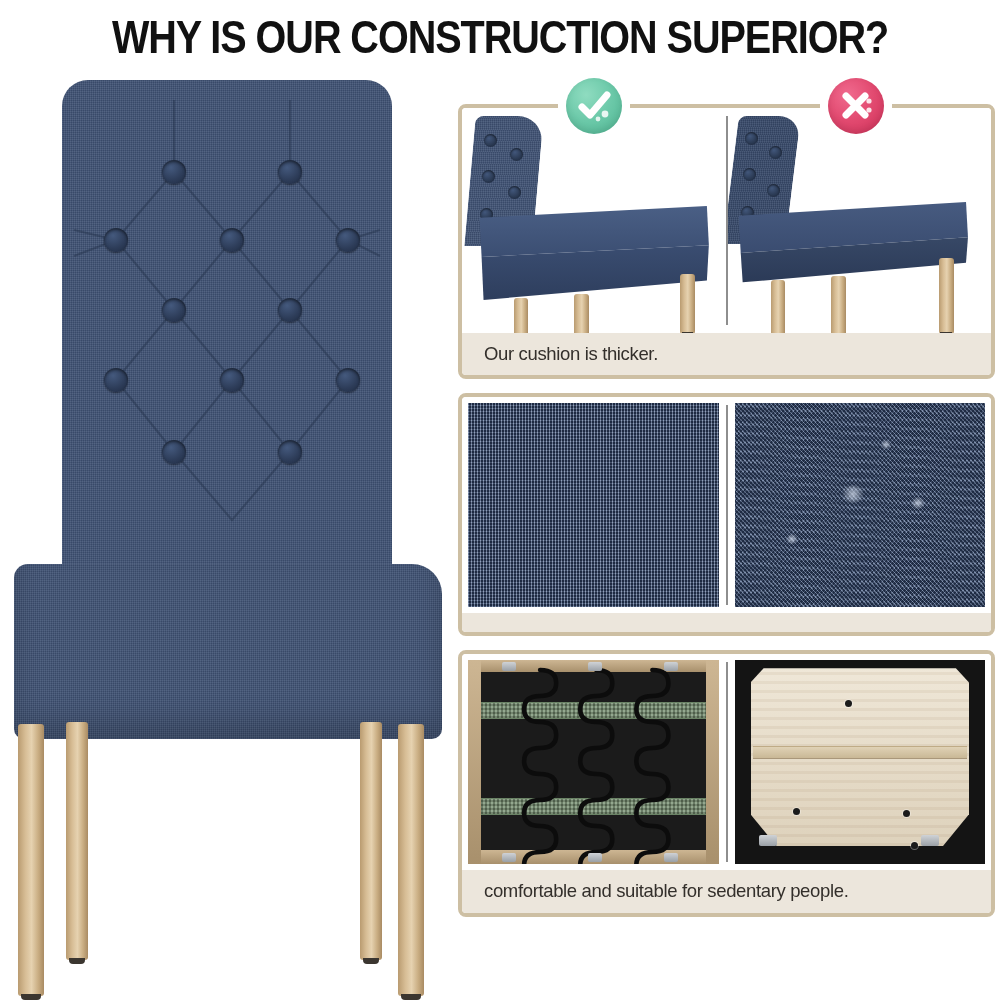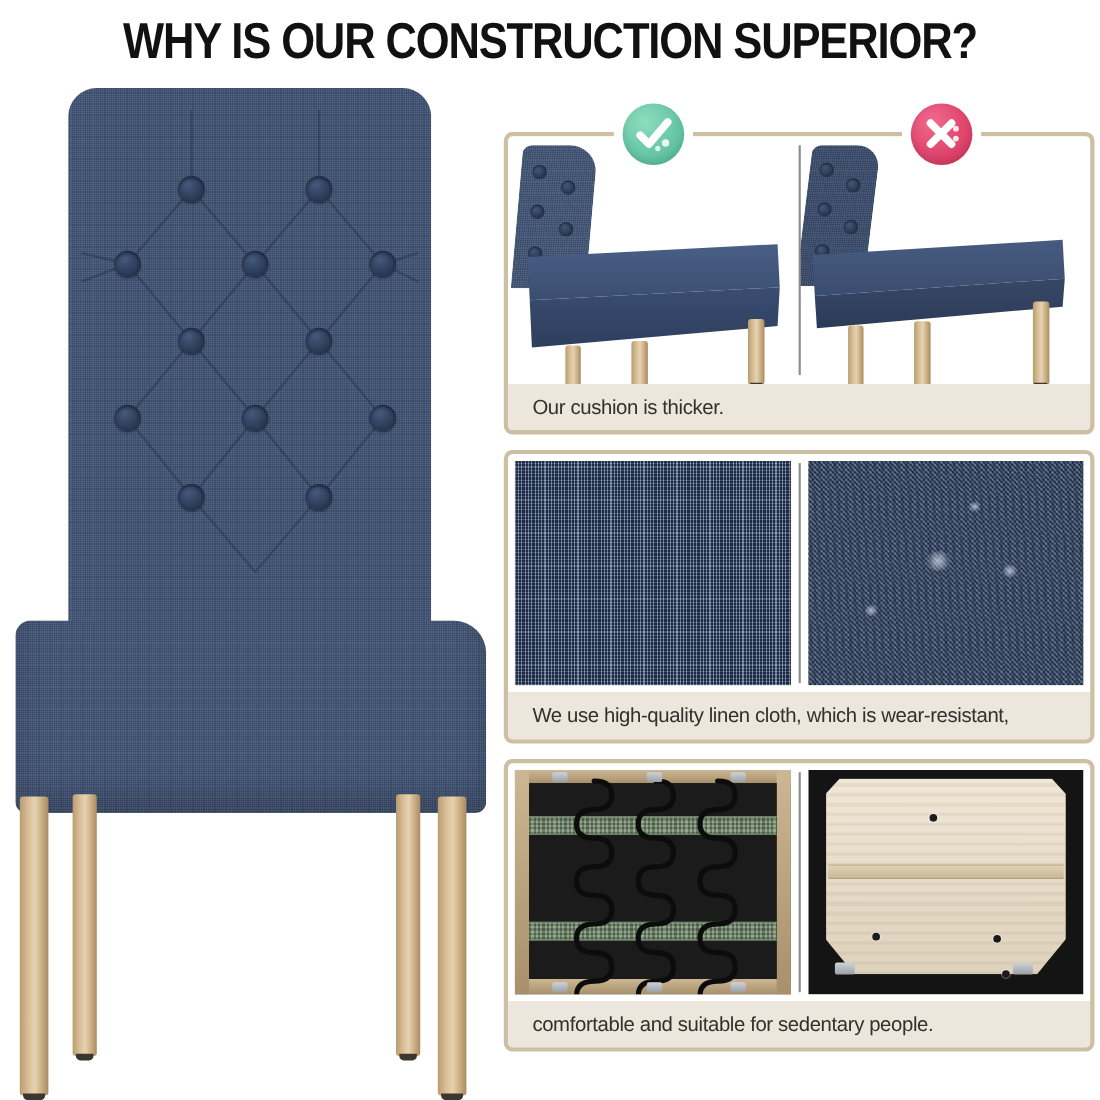--- a/index.html
+++ b/index.html
@@ -24,21 +24,21 @@
     transform: scaleX(0.86);
     white-space: nowrap;
   }
 
   
   #hero { position: absolute; left: 0; top: 72px; width: 450px; height: 928px; }
 
   
   #panels {
     position: absolute;
-    left: 458px; top: 120px;
+    left: 458px; top: 104px;
     width: 537px; height: 880px;
   }
   .panel {
     position: relative;
     border: 4px solid #cdbfa3;
     border-radius: 8px;
     background: #ffffff;
     margin-bottom: 14px;
     overflow: visible;
   }
@@ -357,21 +357,20 @@
         <div class="swatch-weave tight" style="left:8px;">
           <div class="pill" style="left:42%; top:40%; width:26px; height:18px;"></div>
           <div class="pill" style="left:70%; top:46%; width:16px; height:12px;"></div>
           <div class="pill" style="left:20%; top:64%; width:14px; height:10px;"></div>
           <div class="pill" style="left:58%; top:18%; width:12px; height:9px;"></div>
         </div>
       </div>
     </div>
 
     <div class="caption">
-      <span>We use high-quality linen cloth, which is wear-resistant,</span>
     </div>
   </div>
 
   <div class="panel">
     <div class="panel-media" style="height:216px; padding:6px;">
 
       <div class="media-half">
         <div class="frame-wood" style="right:8px;">
           <div class="wood-rail" style="left:0; top:0; width:100%; height:12px;"></div>
           <div class="wood-rail" style="left:0; bottom:0; width:100%; height:14px;"></div>

